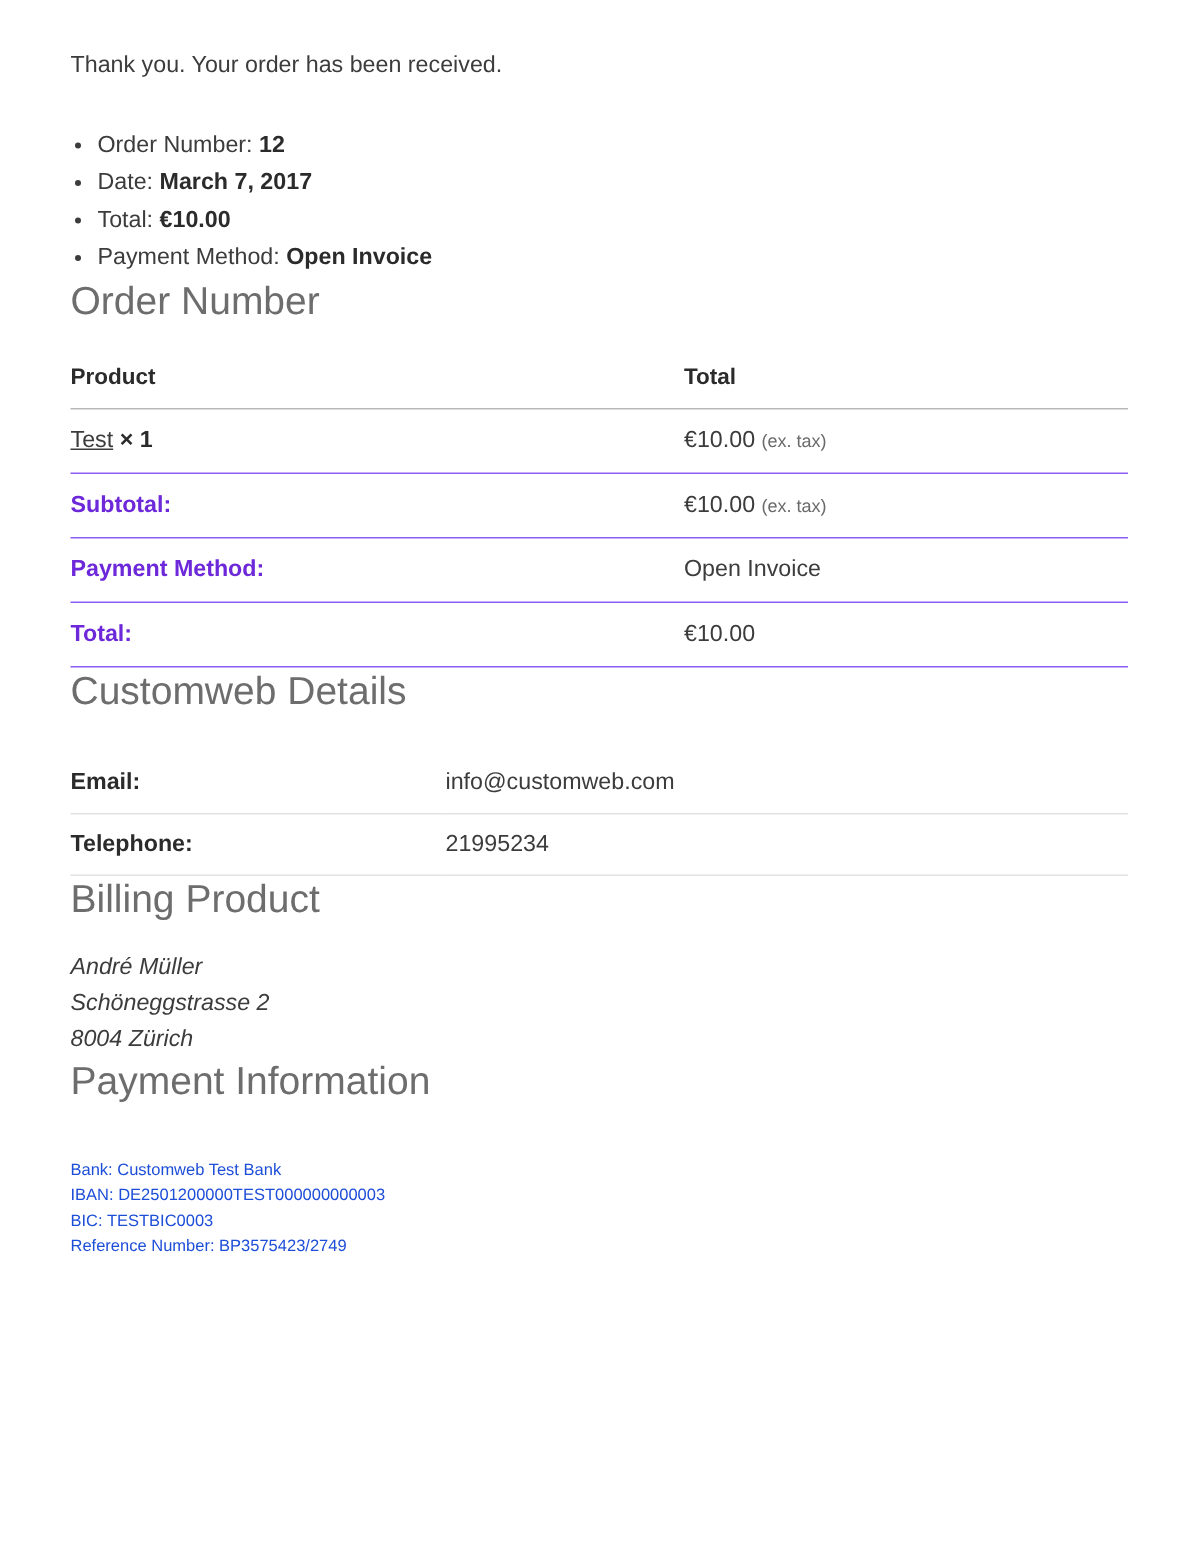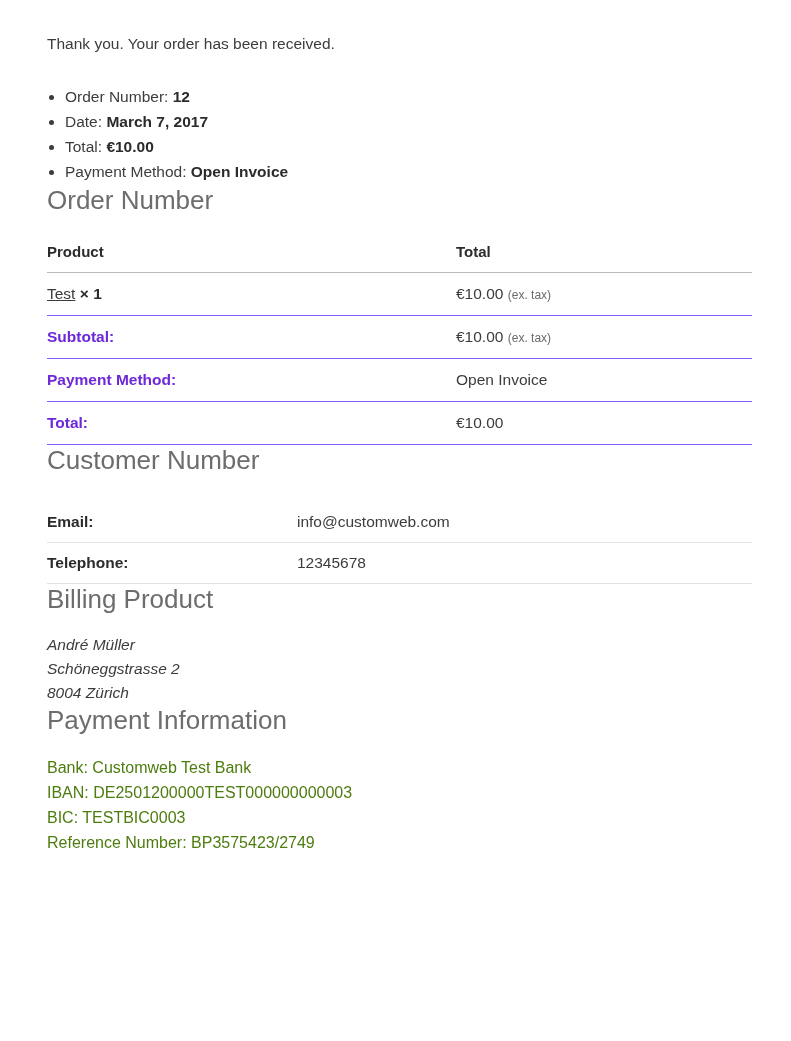--- a/index.html
+++ b/index.html
@@ -114,24 +114,24 @@
   .address {
     margin-top: 18px;
     font-style: italic;
     font-size: 15.5px;
     line-height: 1.55;
     color: #3c3c3c;
   }
   .address div { white-space: pre; }
 
   .payment-info-lines {
-    margin-top: 20px;
-    font-size: 16px;
+    margin-top: 36px;
+    font-size: 11px;
     line-height: 1.55;
-    color: #4d7c0f;
+    color: #1d4ed8;
   }
   .payment-info-lines div { white-space: pre; }
 </style>
 </head>
 <body>
 
 <div class="page">
 
   <p class="thanks">Thank you. Your order has been received.</p>
 
@@ -164,31 +164,31 @@
         <td class="label">Payment Method:</td>
         <td><span>Open Invoice</span></td>
       </tr>
       <tr>
         <td class="label">Total:</td>
         <td><span>€10.00</span></td>
       </tr>
     </tbody>
   </table>
 
-  <h2 class="section sec-customer-details">Customer Number</h2>
+  <h2 class="section sec-customer-details">Customweb Details</h2>
 
   <table class="customer-table">
     <tbody>
       <tr>
         <td class="label">Email:</td>
         <td>info@customweb.com</td>
       </tr>
       <tr>
         <td class="label">Telephone:</td>
-        <td>12345678</td>
+        <td>21995234</td>
       </tr>
     </tbody>
   </table>
 
   <h2 class="section sec-billing-address">Billing Product</h2>
   <div class="address">
     <div>André Müller</div>
     <div>Schöneggstrasse 2</div>
     <div>8004 Zürich</div>
   </div>

